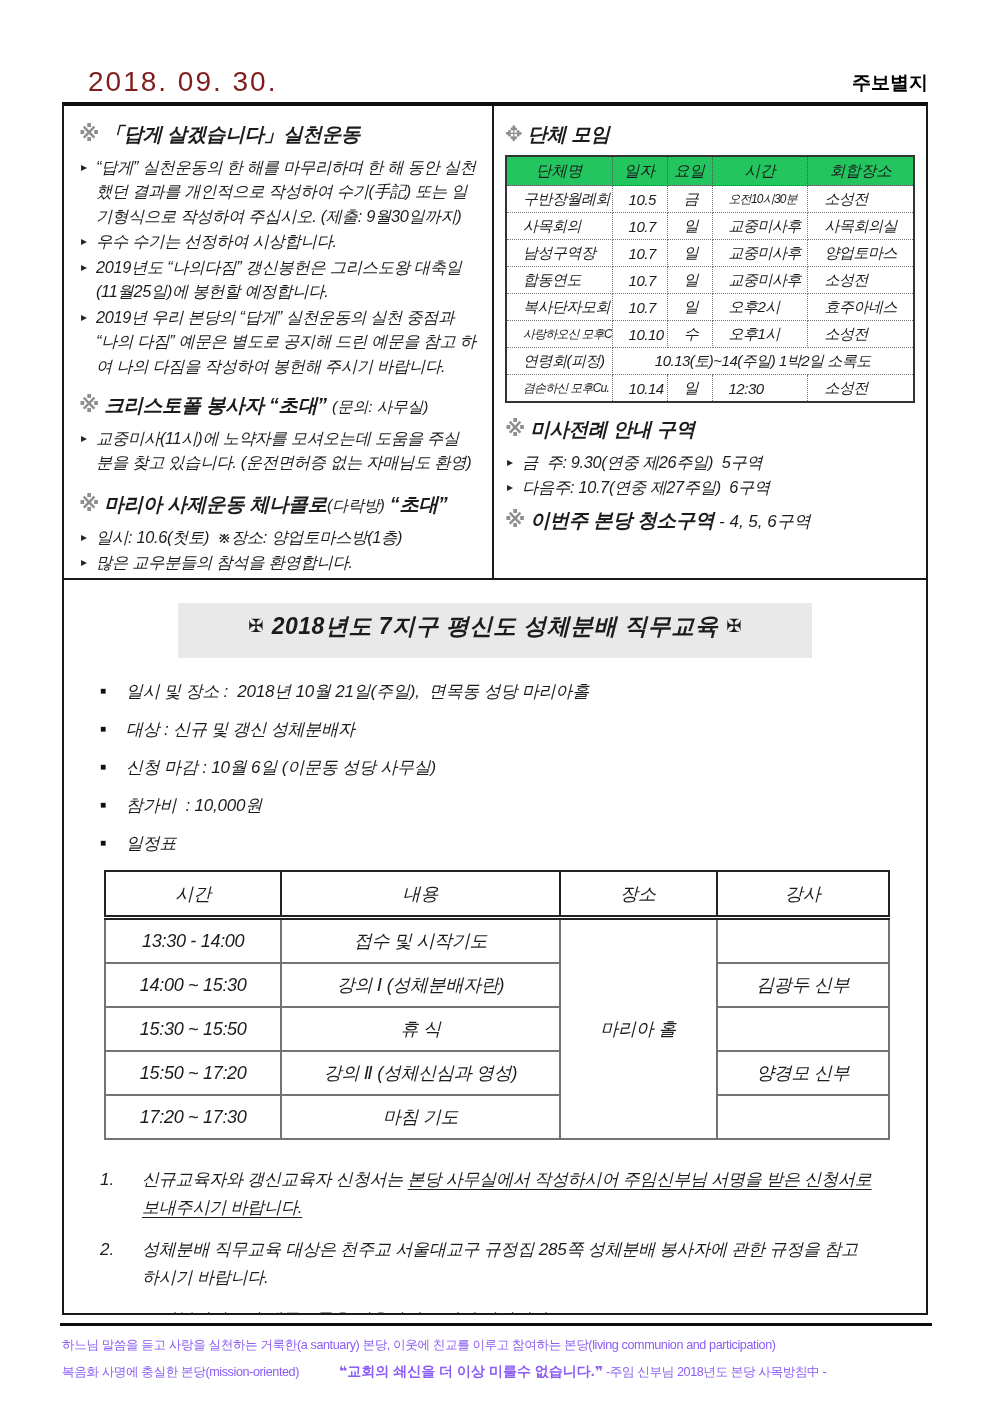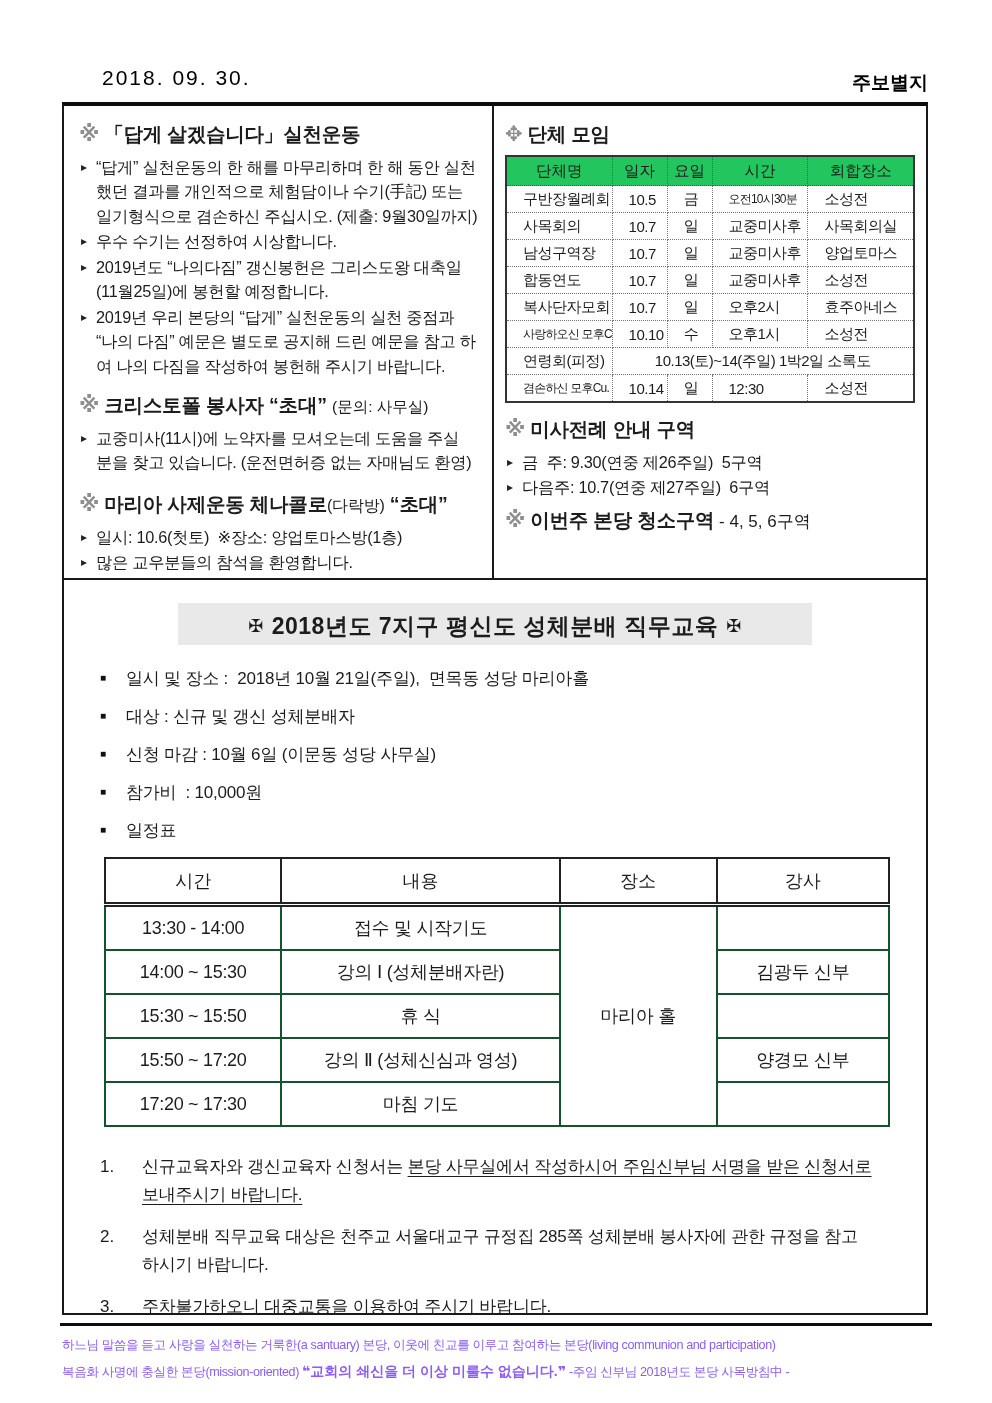--- a/index.html
+++ b/index.html
@@ -1,23 +1,23 @@
 <!DOCTYPE html>
 <html lang="ko"><head>
 <meta charset="utf-8">
 <style>
   html,body { margin:0; padding:0; background:#fff; }
   .page { position:relative; width:992px; height:1403px; background:#fff; overflow:hidden;
           font-family:"Liberation Sans","DejaVu Sans",sans-serif; color:#1c1c1c; }
 
-  .date { position:absolute; left:102px; top:66px; font-size:21px; letter-spacing:2px; color:#000000; }
+  .date { position:absolute; left:88px; top:66px; font-size:28px; letter-spacing:2px; color:#7f1d1d; }
   .masthead { position:absolute; right:64px; top:70px; font-weight:bold; font-size:19px; color:#000; }
 
   .mainbox { position:absolute; left:62px; top:102px; width:866px; height:1213px;
-             border:2px solid #1a1a1a; border-top:4px solid #0d0d0d; box-sizing:border-box; overflow:hidden; }
+             border:2px solid #1a1a1a; border-top:4px solid #0d0d0d; box-sizing:border-box; overflow:hidden;font-style:italic; }
 
   .topcols { display:flex; height:474px; border-bottom:2px solid #1a1a1a; box-sizing:border-box; }
   .leftcol { width:428px; padding:8px 13px 0 15px; box-sizing:border-box; }
   .coldiv  { width:2px; background:#1a1a1a; flex:none; }
   .rightcol{ flex:1; padding:8px 11px 0 11px; box-sizing:border-box; }
 
   .h1 { font-size:19.5px; font-weight:bold; margin:7px 0 7px; letter-spacing:-0.2px; }
   .marker { color:#8e8e8e; font-weight:bold; margin-right:5px; font-size:21px; }
   .h-suffix { font-weight:normal; font-size:15.5px; letter-spacing:0; }
   .h-normal { font-weight:normal; font-size:16px; }
@@ -29,64 +29,64 @@
   table.meet { width:100%; border-collapse:collapse; border:2px solid #333; margin-top:5px;
                font-size:15px; table-layout:fixed; }
   .meet th { background:#22c55e; border:1px dotted #555; font-weight:normal; padding:3px 2px;
              font-size:15.5px; height:22px; }
   .meet td { border:1px dotted #777; padding:2px 16px; height:22px; text-align:center;
              letter-spacing:-0.5px; overflow:hidden; white-space:nowrap; }
   .meet td.sm { font-size:12px; letter-spacing:-0.8px; }
 
   .edu { padding:14px 24px 0 24px; }
   .title-banner { width:634px; margin:9px auto 22px; background:#e9e9e9; text-align:center;
-                  padding:8px 0 3px; font-size:23px; font-weight:bold; letter-spacing:0.5px; }
+                  padding:8px 0 16px; font-size:23px; font-weight:bold; letter-spacing:0.5px; }
   .title-banner .cross { font-size:18px; font-weight:normal; vertical-align:2px; padding:0 8px; }
 
   .sq-li { display:flex; font-size:17px; margin:0 0 15px 12px; }
   .sq-li .bullet { width:26px; flex:none; font-size:10px; padding-top:5px; color:#111; }
   .sq-li .txt { white-space:pre-wrap; letter-spacing:-0.2px; }
 
   table.sched { border-collapse:collapse; border:2px solid #222; margin:14px 0 0 16px;
                 width:786px; font-size:18px; table-layout:fixed; }
   .sched th { border:2px solid #222; border-bottom:5px double #222; font-weight:normal;
               height:41px; font-size:18px; }
-  .sched td { border:2px solid #14532d; height:40px; text-align:center; letter-spacing:-0.3px; }
+  .sched td { border:2px solid #737373; height:40px; text-align:center; letter-spacing:-0.3px; }
 
   .notes { margin:26px 0 0 12px; }
   .note { display:flex; font-size:17px; line-height:1.65; margin-bottom:14px; }
   .note .num { width:42px; flex:none; }
   .note .body { max-width:730px; letter-spacing:-0.2px; }
   .u { text-decoration:underline; text-underline-offset:4px; }
 
   .footer-rule { position:absolute; left:60px; top:1323px; width:872px; height:3px; background:#0d0d0d; }
   .footer { position:absolute; left:62px; top:1334px; width:880px; font-size:12.6px;
             letter-spacing:-0.4px; line-height:1.9; color:#8b5cf6; white-space:nowrap; }
-  .footer .b { font-weight:bold; font-size:14px; letter-spacing:0; }
+  .footer .b { font-weight:bold; font-size:14px; letter-spacing:0;margin-left:37px; }
 </style>
 </head>
 <body>
 
 <div class="page">
 
   <div class="date">2018. 09. 30.</div>
   <div class="masthead">주보별지</div>
 
   <div class="mainbox">
 
     <div class="topcols">
 
       <div class="leftcol">
         <div class="h1">
           <span class="marker">※</span><span>「답게 살겠습니다」실천운동</span>
         </div>
         <div>
             <div class="li">
               <span class="bullet">▸</span>
-              <span class="txt">“답게” 실천운동의 한 해를 마무리하며 한 해 동안 실천 했던 결과를 개인적으로 체험담이나 수기(手記) 또는 일기형식으로 겸손하신 주십시오. (제출: 9월30일까지)</span>
+              <span class="txt">“답게” 실천운동의 한 해를 마무리하며 한 해 동안 실천 했던 결과를 개인적으로 작성하여 수기(手記) 또는 일기형식으로 작성하여 주십시오. (제출: 9월30일까지)</span>
             </div>
             <div class="li">
               <span class="bullet">▸</span>
               <span class="txt">우수 수기는 선정하여 시상합니다.</span>
             </div>
             <div class="li">
               <span class="bullet">▸</span>
               <span class="txt">2019년도 “나의다짐” 갱신봉헌은 그리스도왕 대축일 (11월25일)에 봉헌할 예정합니다.</span>
             </div>
             <div class="li">

